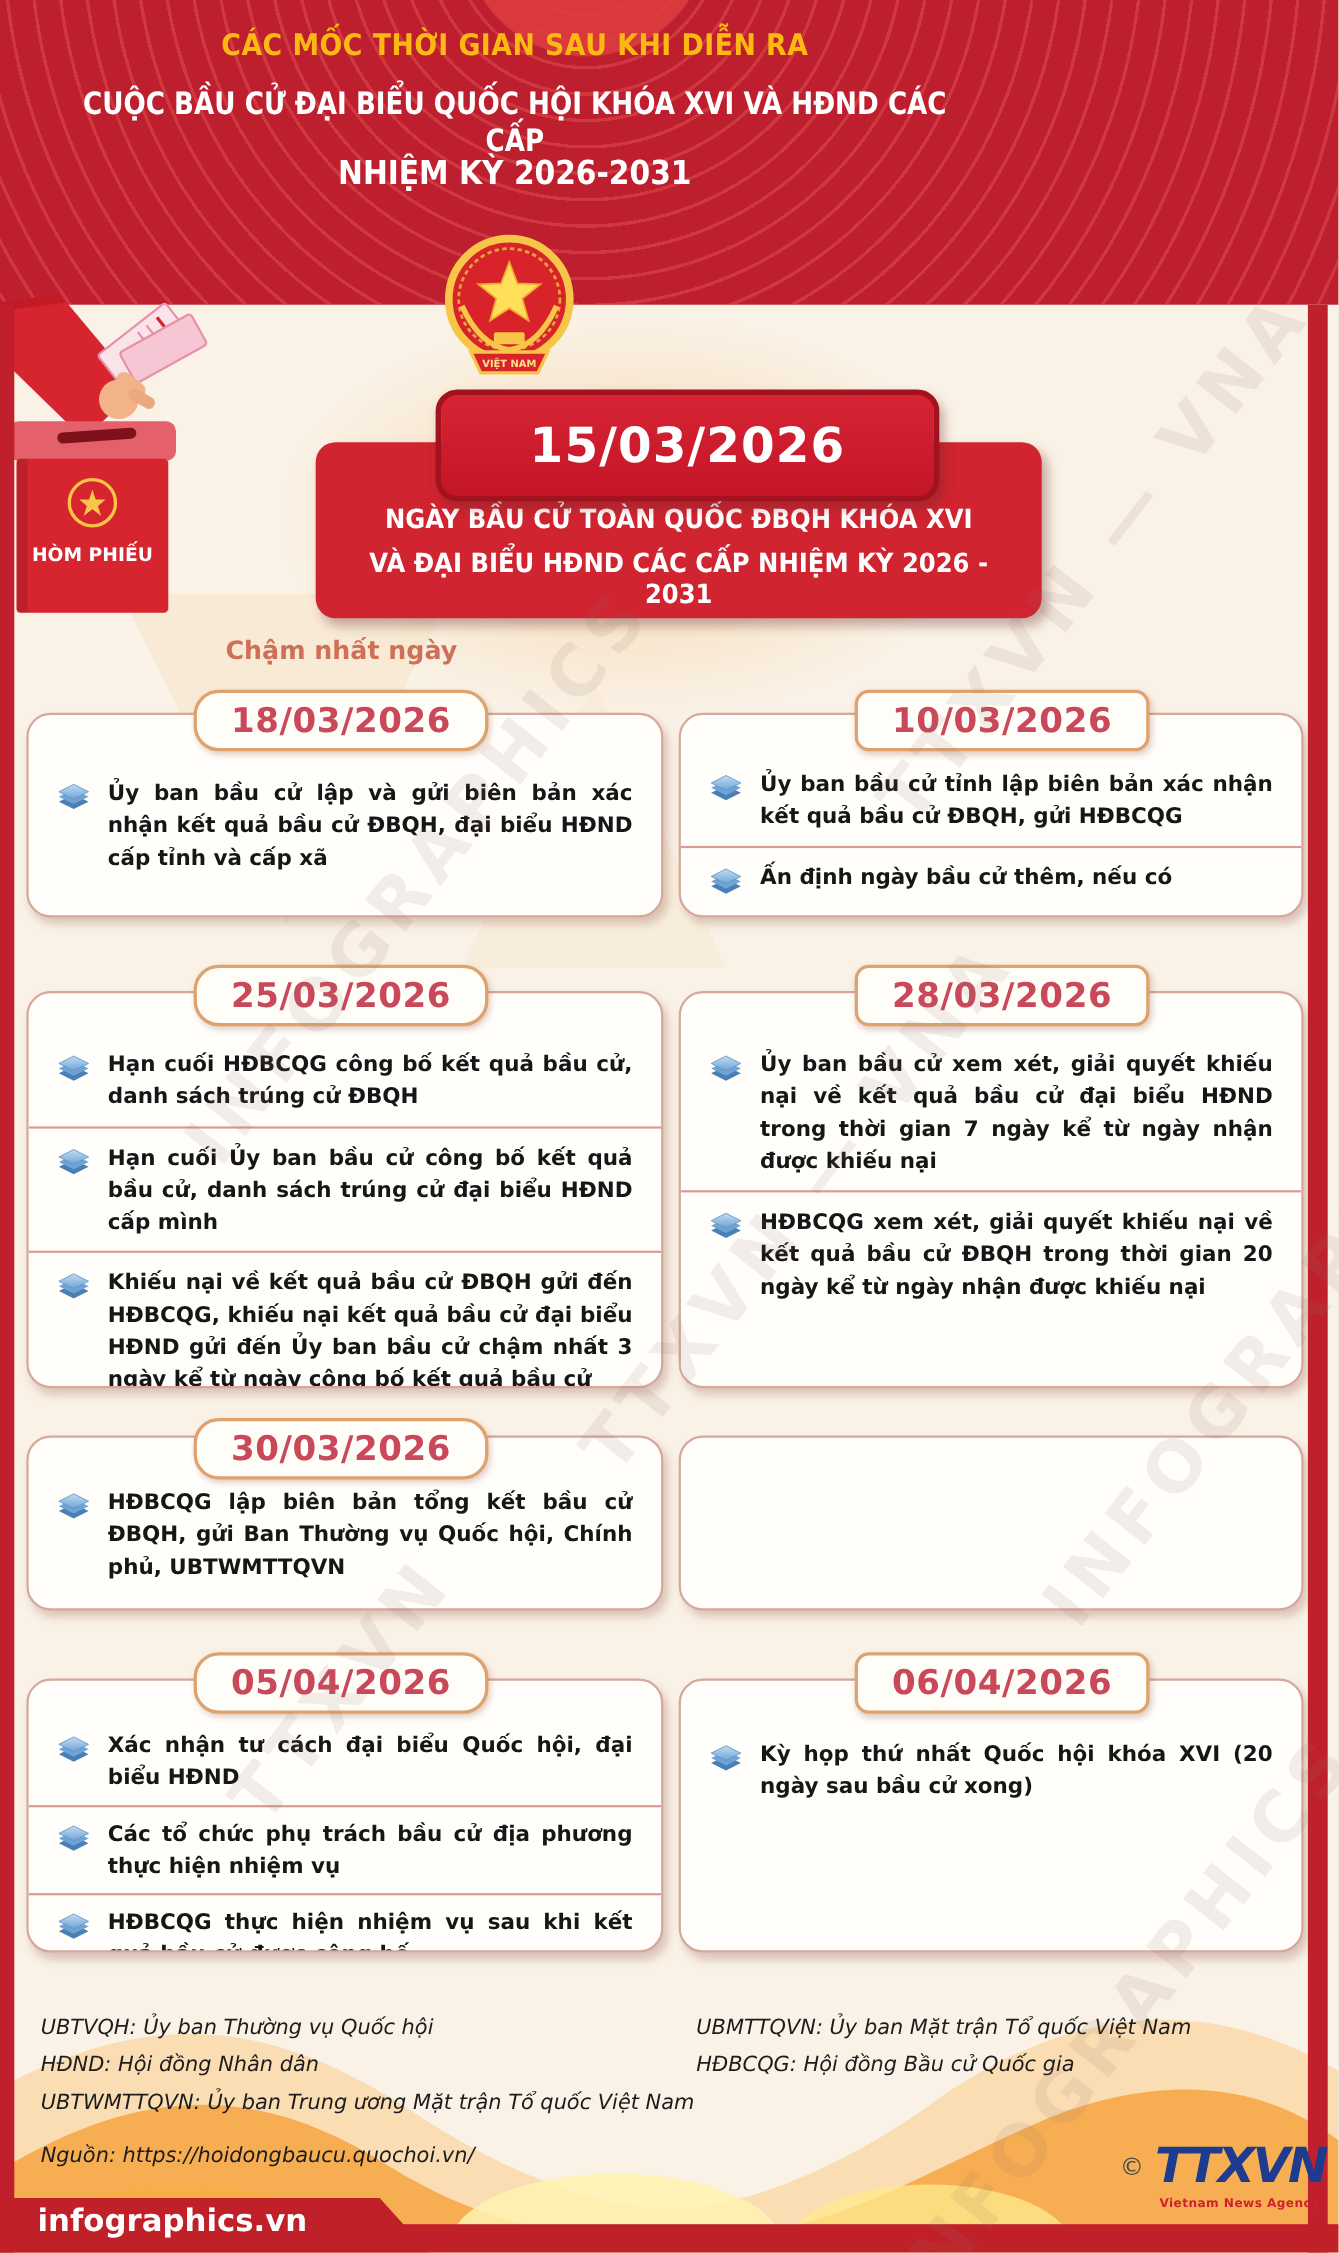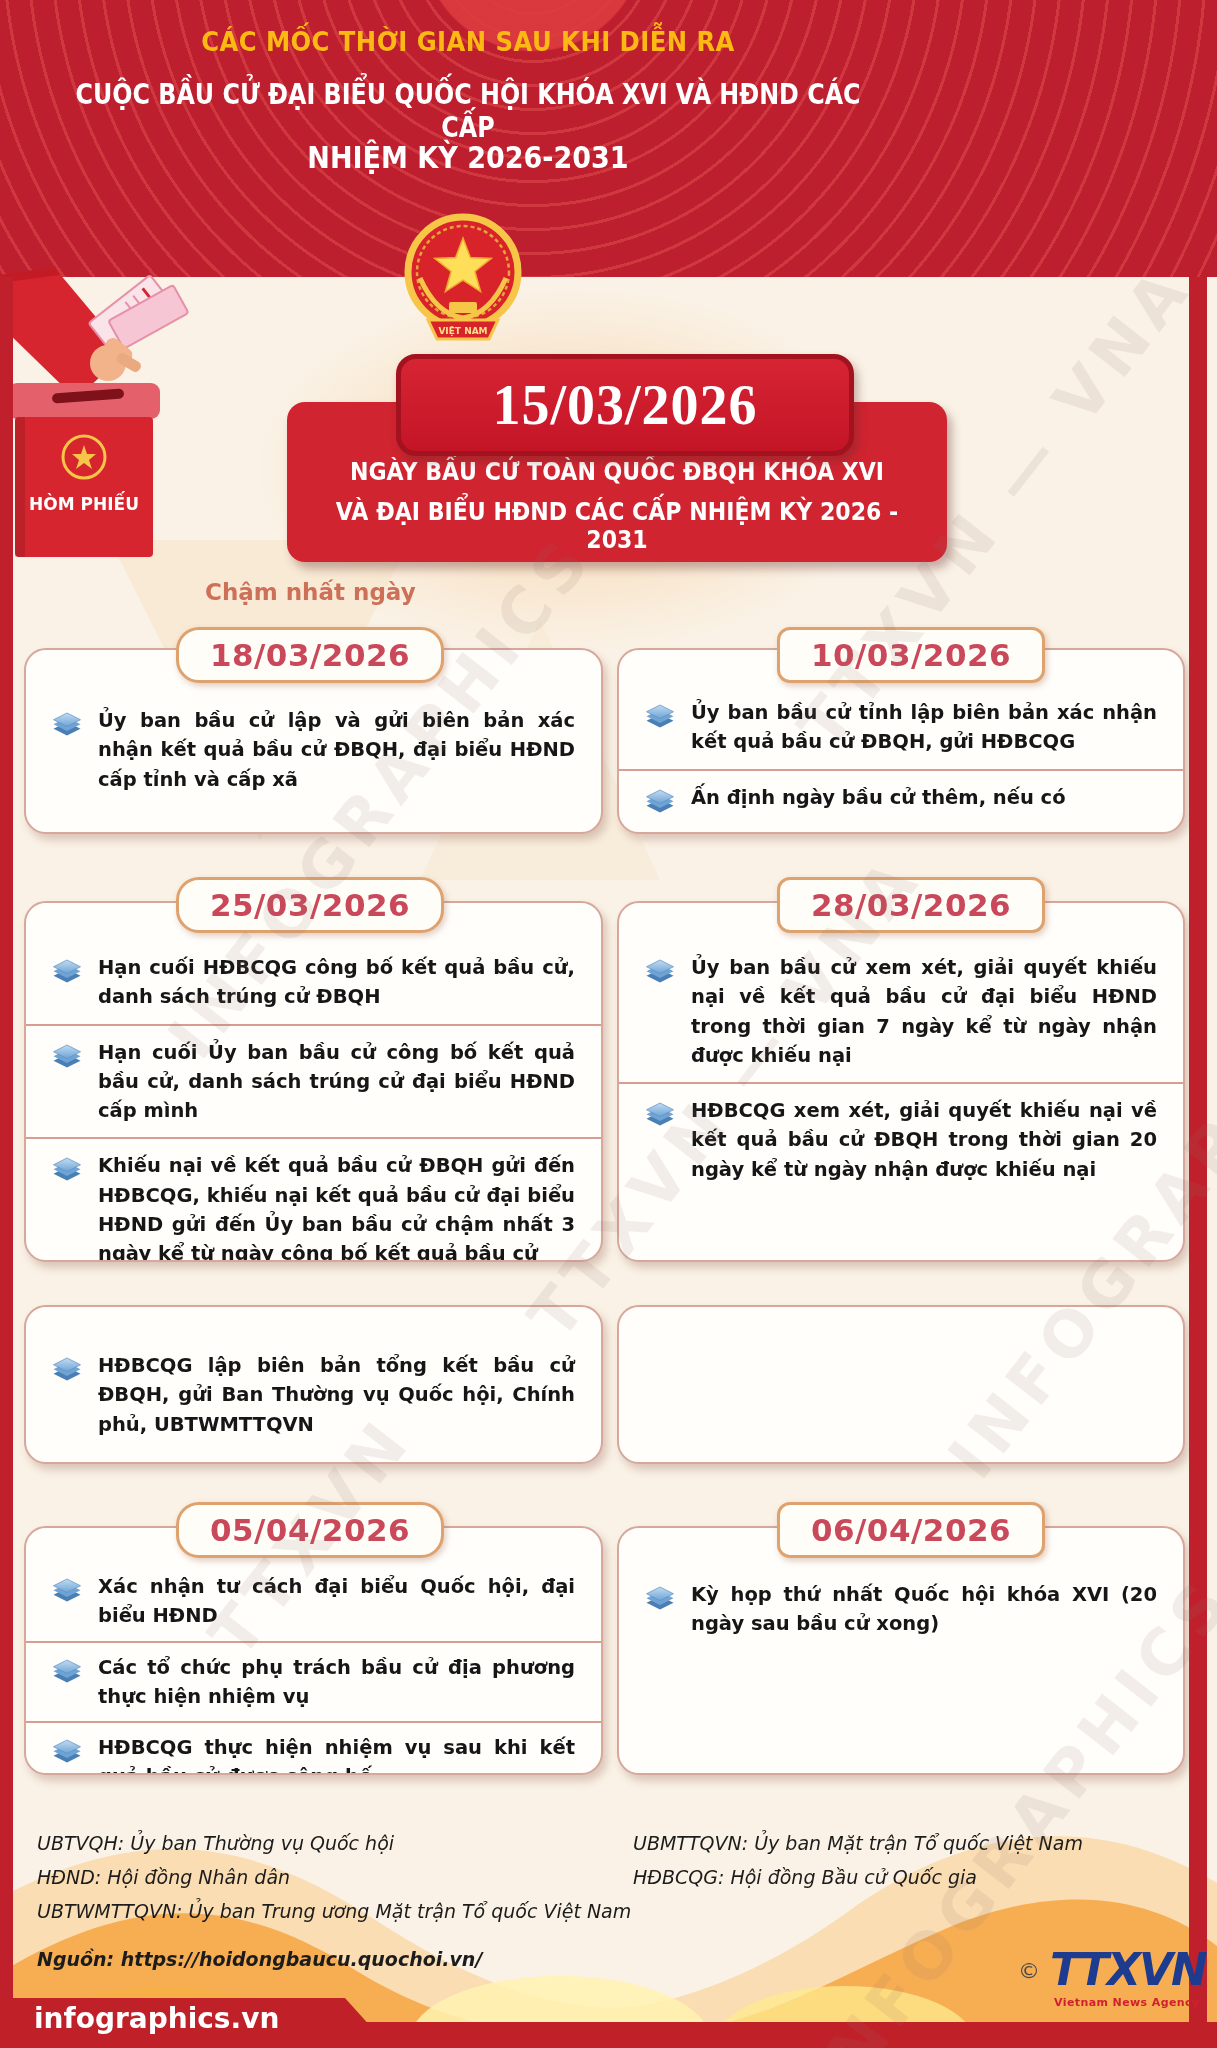--- a/index.html
+++ b/index.html
@@ -20,21 +20,21 @@
   
   .glow-hero{position:absolute;left:260px;top:290px;width:620px;height:360px;z-index:1;
     background:radial-gradient(ellipse at center, rgba(248,226,198,.8) 0 40%, rgba(248,226,198,0) 72%);}
   .tri{position:absolute;z-index:1;opacity:.55;}
   .tri1{left:110px;top:540px;width:0;height:0;border-left:150px solid transparent;border-right:150px solid transparent;border-top:300px solid #F6E3C6;}
   .tri2{left:420px;top:620px;width:0;height:0;border-left:120px solid transparent;border-right:120px solid transparent;border-bottom:260px solid #F7E7CE;opacity:.45;}
   
   .hero-badge{position:absolute;left:396px;top:354px;width:448px;height:92px;z-index:4;
     background:linear-gradient(#D62433,#C41527);border:5px solid #A2121F;border-radius:20px;
     box-shadow:4px 6px 10px rgba(100,40,40,.35);display:flex;align-items:center;justify-content:center;}
-  .hero-badge span{color:#fff;font-size:56px;font-weight:bold;letter-spacing:1px;font-family:Liberation Serif, serif;}
+  .hero-badge span{color:#fff;font-size:44px;font-weight:bold;letter-spacing:1px;}
   .hero-sub{position:absolute;left:275px;top:402px;width:660px;height:160px;z-index:3;background:#D02430;border-radius:18px;
     box-shadow:5px 7px 10px rgba(100,40,40,.35);margin-left:12px;}
   .hero-sub .l1{position:absolute;left:0;top:56px;width:660px;text-align:center;color:#fff;font-size:24px;font-weight:bold;transform:scaleX(.92);}
   .hero-sub .l2{position:absolute;left:0;top:96px;width:660px;text-align:center;color:#fff;font-size:24px;font-weight:bold;transform:scaleX(.92);}
   .deadline{position:absolute;left:205px;top:579px;z-index:3;color:#CE7058;font-size:23px;font-weight:600;}
   
   .ballot-svg{position:absolute;left:0;top:205px;z-index:4;}
   
   .card{position:absolute;background:#FFFEFB;border:2px solid #D6A79B;border-radius:22px;z-index:3;
         box-shadow:4px 6px 8px rgba(140,80,70,.28);display:flex;flex-direction:column;overflow:hidden;}
@@ -48,21 +48,21 @@
   .date-badge{position:absolute;width:262px;height:50px;z-index:4;background:#FFFDF7;border:3px solid #DEA26F;border-radius:13px;
     box-shadow:2px 3px 6px rgba(160,90,60,.3);display:flex;align-items:center;justify-content:center;}
   .date-badge span{color:#C9485A;font-size:31px;font-weight:bold;letter-spacing:.5px;}
   .badge-l{left:176px;border-radius:23px;} .badge-r{left:777px;}
   
   .wm{position:absolute;z-index:6;pointer-events:none;white-space:nowrap;font-weight:bold;
       color:rgba(150,118,108,.12);transform:rotate(-52deg);letter-spacing:8px;font-size:64px;}
   
   .waves{position:absolute;left:0;top:1648px;z-index:2;}
   .abbr{position:absolute;z-index:3;font-style:italic;font-size:19px;font-weight:500;color:#1c1c1c;}
-  .source{position:absolute;left:37px;top:1948px;z-index:3;font-style:italic;font-size:19px;font-weight:700;color:#1c1c1c;}
+  .source{position:absolute;left:37px;top:1948px;z-index:3;font-style:italic;font-size:19px;font-weight:400;color:#1c1c1c;}
   .band-bottom{position:absolute;left:0;top:2022px;width:1217px;height:26px;background:#C02028;z-index:5;}
   .brand-tab{position:absolute;left:0;top:1998px;width:400px;height:50px;background:#C02028;z-index:5;
     clip-path:polygon(0 0,345px 0,390px 100%,0 100%);}
   .brand{position:absolute;left:34px;top:2002px;z-index:6;color:#fff;font-size:28px;font-weight:600;}
   .agency{position:absolute;left:1018px;top:1944px;z-index:5;}
   .agency .c{position:absolute;left:0;top:14px;font-size:22px;color:#4a4a4a;}
   .agency .ttxvn{position:absolute;left:32px;top:0;font-size:44px;font-weight:bold;font-style:italic;color:#1D3C8F;letter-spacing:-2px;}
   .agency .sub{position:absolute;left:36px;top:52px;font-size:11px;font-weight:bold;color:#D0202F;letter-spacing:.4px;white-space:nowrap;}
   
   .edge{position:absolute;top:277px;height:1771px;background:#C0202C;z-index:4;}
@@ -265,20 +265,23 @@
       <span class="bullet">
         <svg width="30" height="28" viewBox="0 0 40 36">
             <polygon points="20,14 38,23 20,32 2,23" fill="#4A7FB5"></polygon>
             <polygon points="20,8 38,17 20,26 2,17" fill="#6EA3D4"></polygon>
             <polygon points="20,2 38,11 20,20 2,11" fill="url(#lg-top)" stroke="#5E93C8" stroke-width="1"></polygon>
           </svg>
       </span>
       <p>HĐBCQG lập biên bản tổng kết bầu cử ĐBQH, gửi Ban Thường vụ Quốc hội, Chính phủ, UBTWMTTQVN</p>
     </div>
   </section>
+  <div class="date-badge badge-l" style="top:1289px">
+    <span>30/03/2026</span>
+  </div>
 
   <section class="card col-r" style="top:1305px;height:155px">
     <div class="pad" style="height:32px"></div>
   </section>
 
   <section class="card col-l" style="top:1526px;height:245px">
     <div class="pad" style="height:34px"></div>
     <div class="item" style="padding:10px 0">
       <span class="bullet">
         <svg width="30" height="28" viewBox="0 0 40 36">

